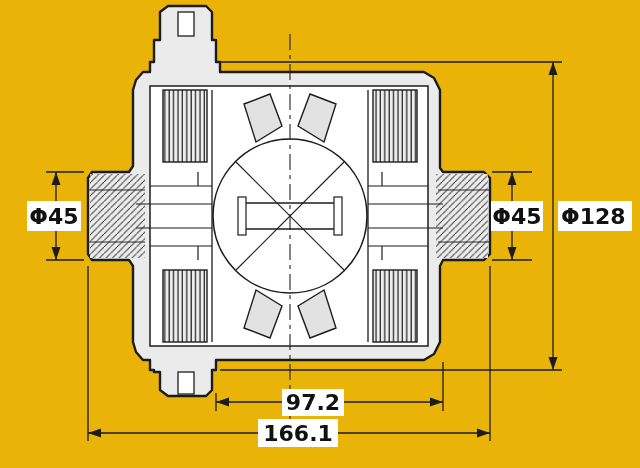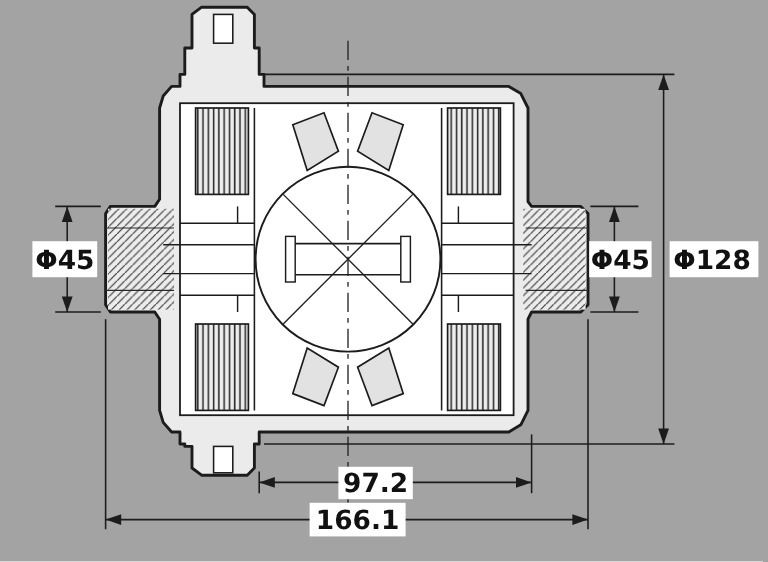--- a/index.html
+++ b/index.html
@@ -8,21 +8,21 @@
     background: #ffffff;
     width: 640px;
     height: 468px;
     overflow: hidden;
     font-family: "DejaVu Sans", "Liberation Sans", sans-serif;
   }
   .canvas-wrap {
     position: relative;
     width: 640px;
     height: 468px;
-    background: #a3a3a3;
+    background: #eab308;
   }
   svg { display: block; }
   text.dim-label {
     font-family: "DejaVu Sans", "Liberation Sans", sans-serif;
     font-size: 22px;
     font-weight: 600;
     fill: #111111;
   }
 </style>
 </head>

